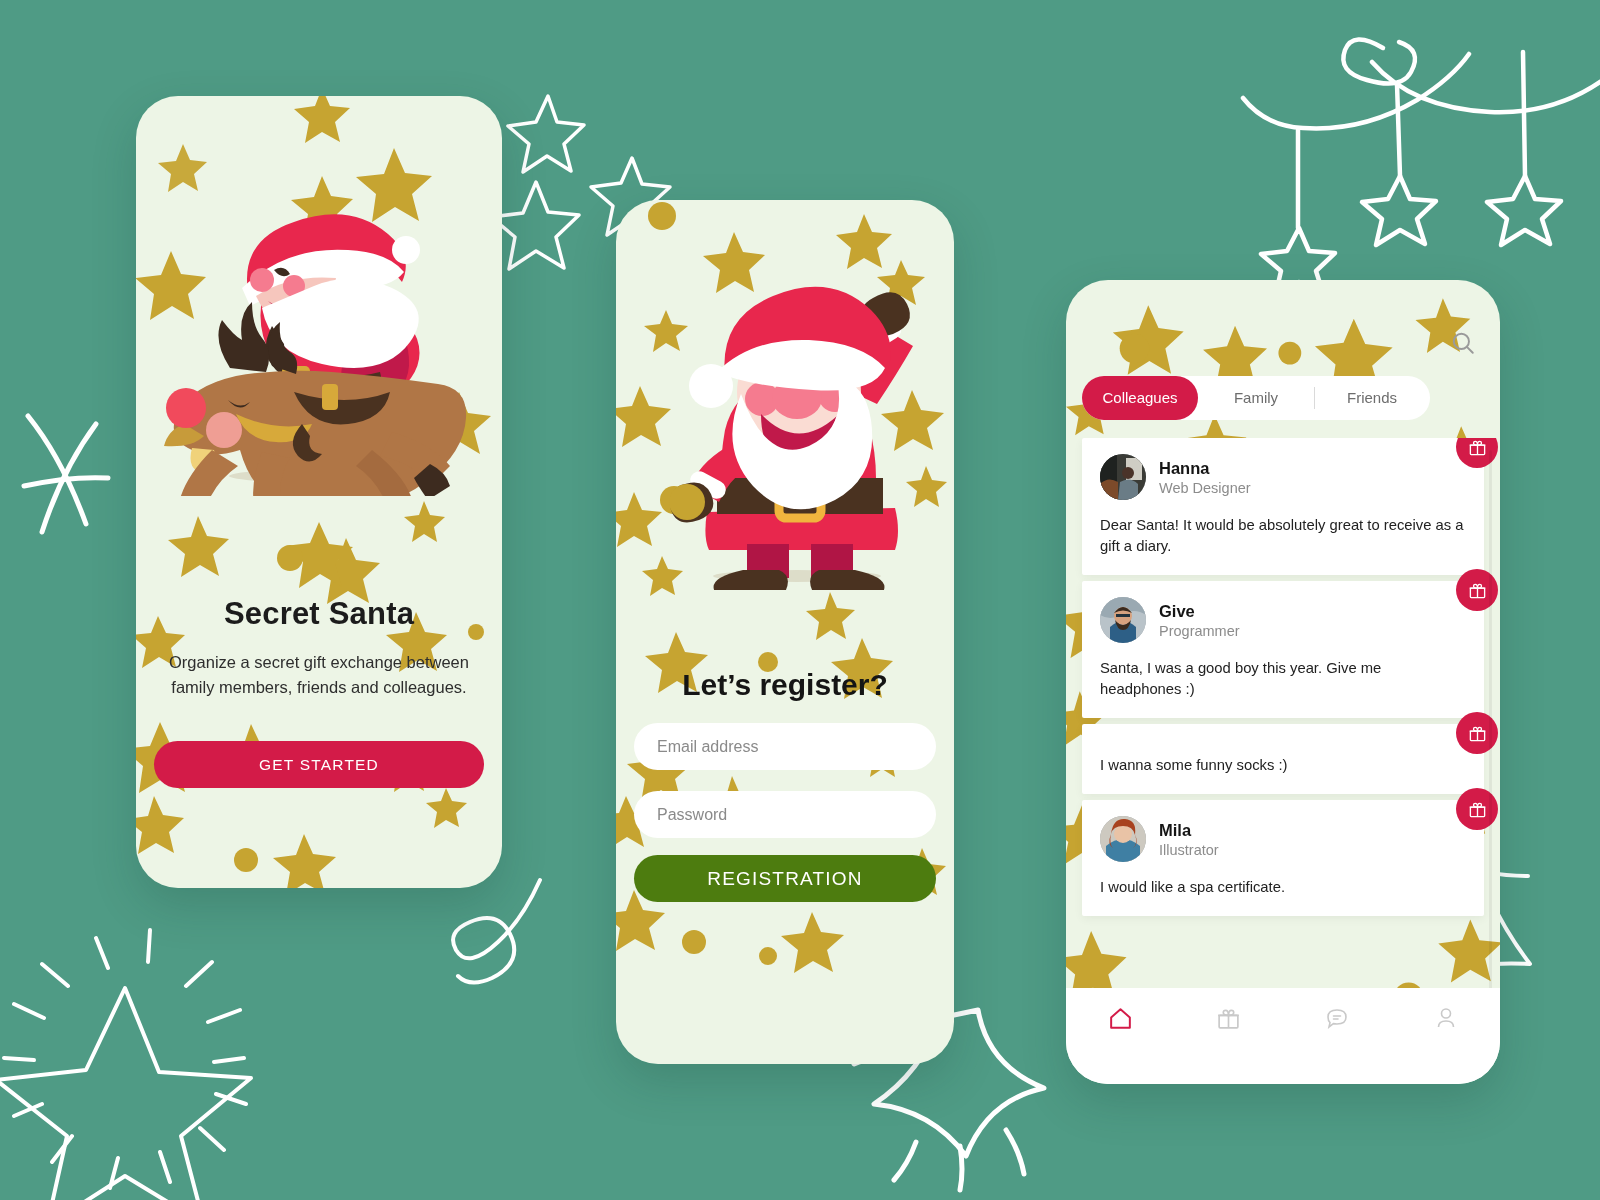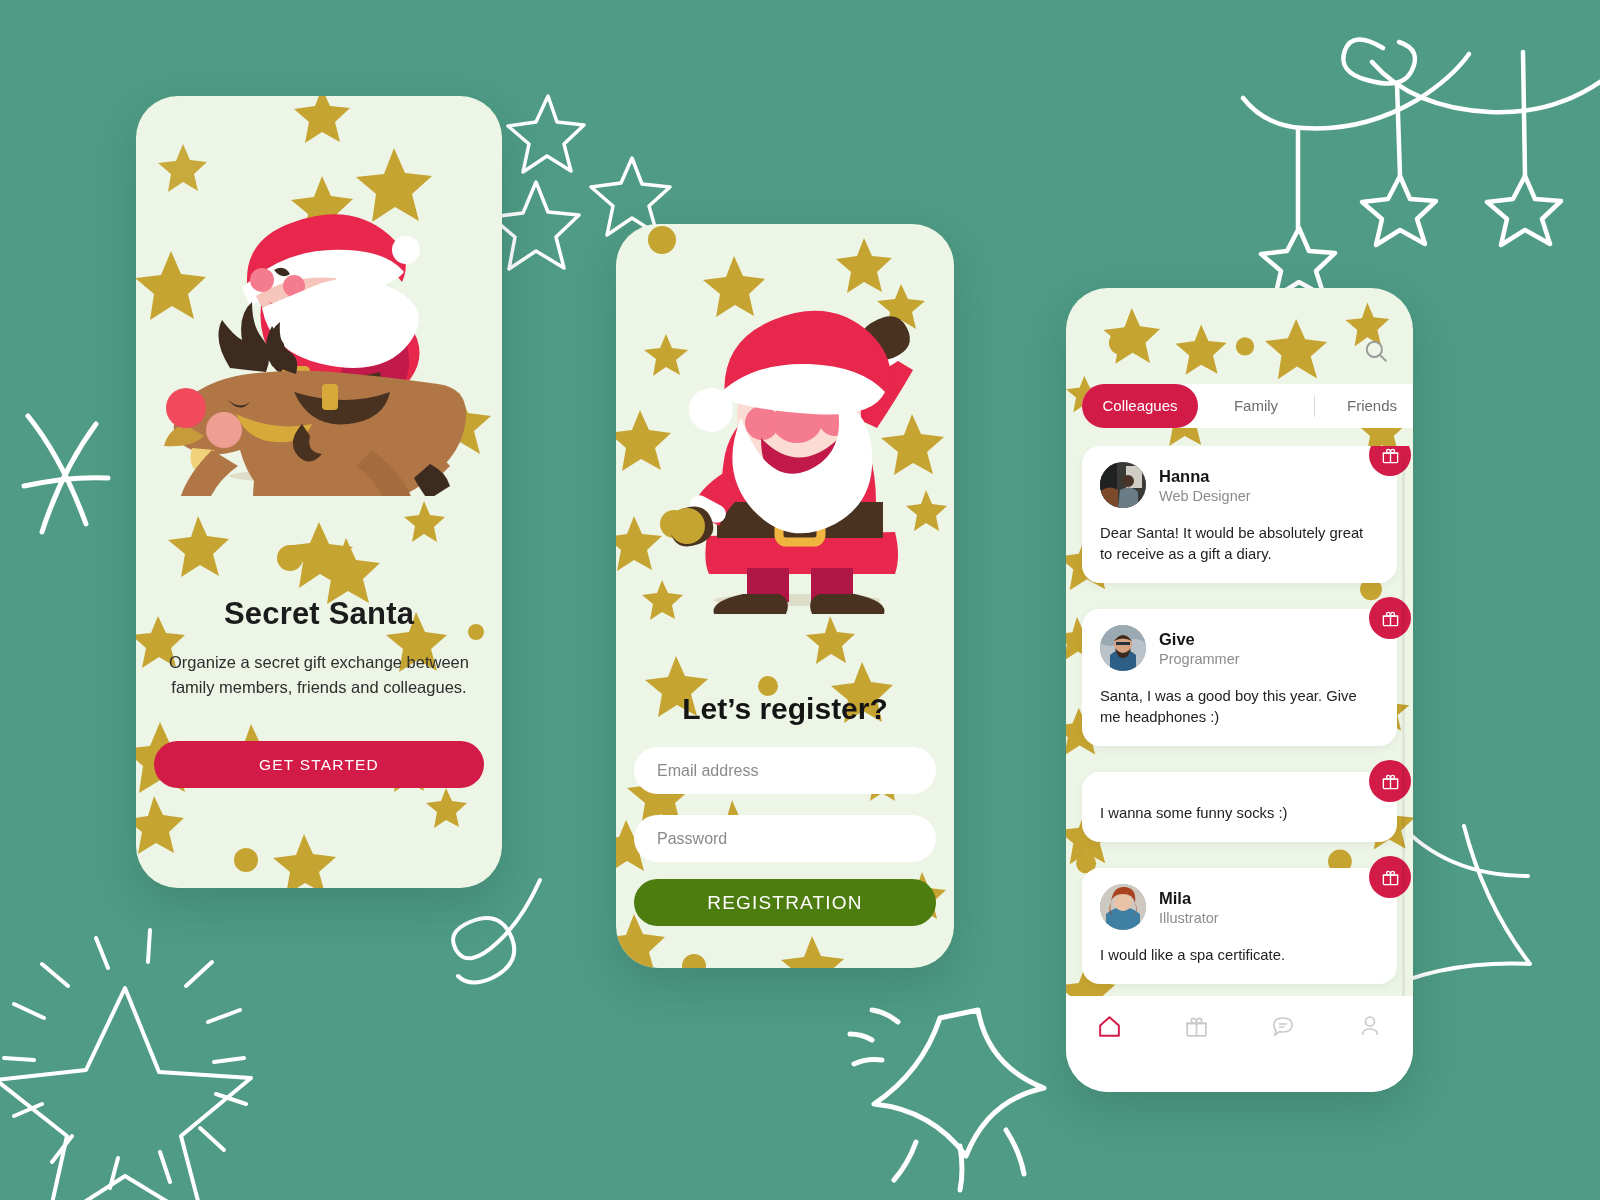--- a/index.html
+++ b/index.html
@@ -21,22 +21,22 @@
     z-index: 3;
     box-shadow: 0 18px 46px rgba(20,60,50,.20);
   }
   .phone-screen {
     position: absolute; inset: 0;
     background: #edf5e6;
     overflow: hidden;
   }
 
   #phone-onboarding { left: 136px; top: 96px; width: 366px; height: 792px; }
-  #phone-register   { left: 616px; top: 200px; width: 338px; height: 744px; margin-top: 24px; }
-  #phone-wishlist   { left: 1066px; top: 288px; width: 347px; height: 804px; }
+  #phone-register   { left: 616px; top: 200px; width: 338px; height: 864px; }
+  #phone-wishlist   { left: 1066px; top: 280px; width: 434px; height: 804px; }
 
   .confetti { position: absolute; inset: 0; z-index: 2; pointer-events: none; }
 
   
   .art-1 { position: absolute; left: 8px; top: 100px; width: 350px; height: 300px; z-index: 3; }
   .s1-body {
     position: absolute; left: 0; right: 0; top: 500px;
     z-index: 4; text-align: center; padding: 0 18px;
   }
   .s1-title {
@@ -93,22 +93,22 @@
   .tab.divider::before {
     content: ""; position: absolute; left: 0; top: 11px; width: 1px; height: 22px;
     background: #dadada;
   }
 
   .cards {
     position: absolute; left: 0; right: 0; top: 158px; bottom: 72px;
     overflow: hidden; padding: 0 16px;
   }
   .card {
-    position: relative; background: #fff; border-radius: 18px;
-    padding: 16px 18px 18px; margin-bottom: 26px;
+    position: relative; background: #fff; border-radius: 2px;
+    padding: 16px 18px 18px; margin-bottom: 6px;
     box-shadow: 0 3px 10px rgba(0,0,0,.05);
   }
   .card-head { display: flex; align-items: center; gap: 13px; }
   .avatar {
     width: 46px; height: 46px; border-radius: 50%; flex: none;
     overflow: hidden; position: relative; background: #9aa2a6;
   }
   .card-name { font-size: 16.5px; font-weight: 700; color: #151515; line-height: 1.25; }
   .card-role { font-size: 14.5px; color: #8c8c8c; margin-top: 2px; }
   .card-msg { margin-top: 15px; font-size: 14.8px; line-height: 1.42; color: #222; }

